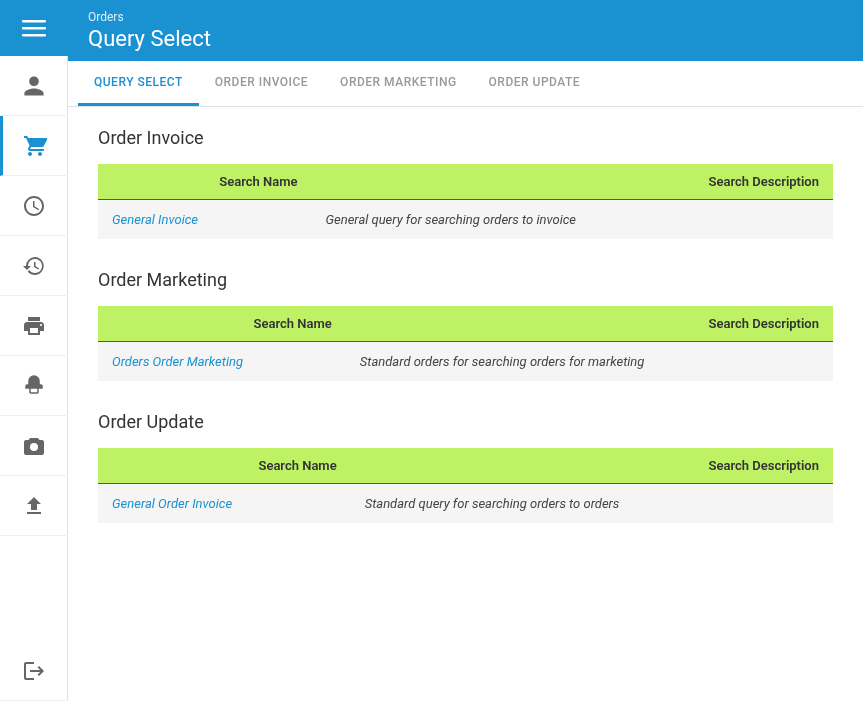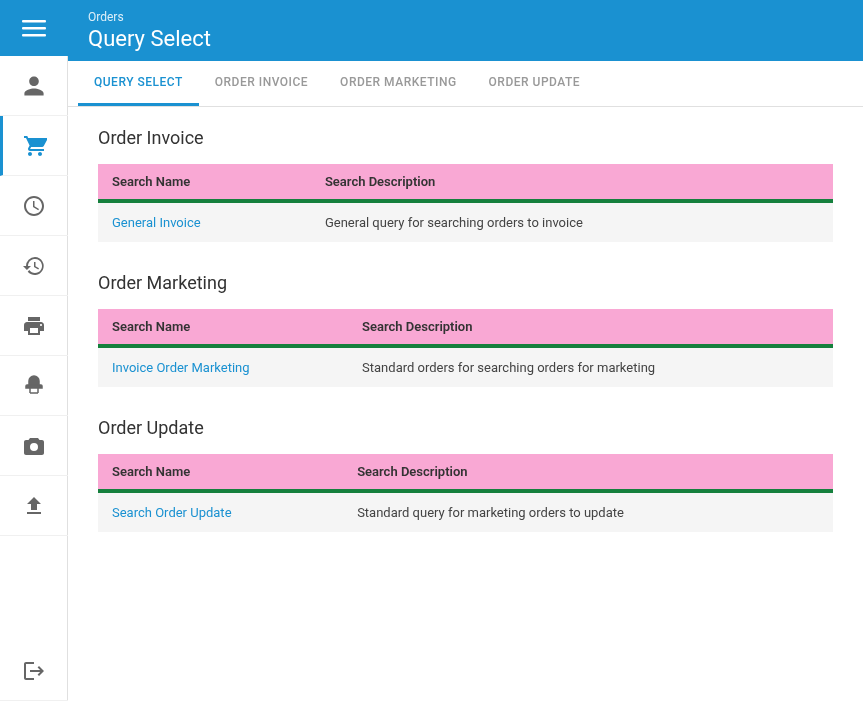--- a/index.html
+++ b/index.html
@@ -109,32 +109,33 @@
       font-weight: 400;
       color: #333;
       margin-bottom: 16px;
     }
 
     .data-table {
       width: 100%;
       border-collapse: collapse;
     }
     .data-table th {
-      text-align: left;
+      text-align: right;
       padding: 10px 14px;
       font-size: 13px;
       font-weight: 600;
       color: #333;
-      background: #f9a8d4;
-      border-bottom: 4px solid #15803d;
+      background: #bef264;
+      border-bottom: 1px solid #15803d;
     }
     .data-table td {
       padding: 12px 14px;
       font-size: 13px;
       color: #444;
+      font-style: italic;
     }
     .data-table tr.row-bg {
       background: #f5f5f5;
     }
     .data-table tr td:first-child {
       color: #1a91d1;
       cursor: pointer;
     }
 
     
@@ -252,39 +253,39 @@
       <div class="section-title">Order Marketing</div>
       <table class="data-table">
         <thead>
           <tr>
             <th>Search Name</th>
             <th>Search Description</th>
           </tr>
         </thead>
         <tbody>
           <tr class="row-bg">
-            <td>Invoice Order Marketing</td>
+            <td>Orders Order Marketing</td>
             <td>Standard orders for searching orders for marketing</td>
           </tr>
         </tbody>
       </table>
     </div>
 
     <div class="section">
       <div class="section-title">Order Update</div>
       <table class="data-table">
         <thead>
           <tr>
             <th>Search Name</th>
             <th>Search Description</th>
           </tr>
         </thead>
         <tbody>
           <tr class="row-bg">
-            <td>Search Order Update</td>
-            <td>Standard query for marketing orders to update</td>
+            <td>General Order Invoice</td>
+            <td>Standard query for searching orders to orders</td>
           </tr>
         </tbody>
       </table>
     </div>
 
   </div>
 </div>
 
 </body></html>

